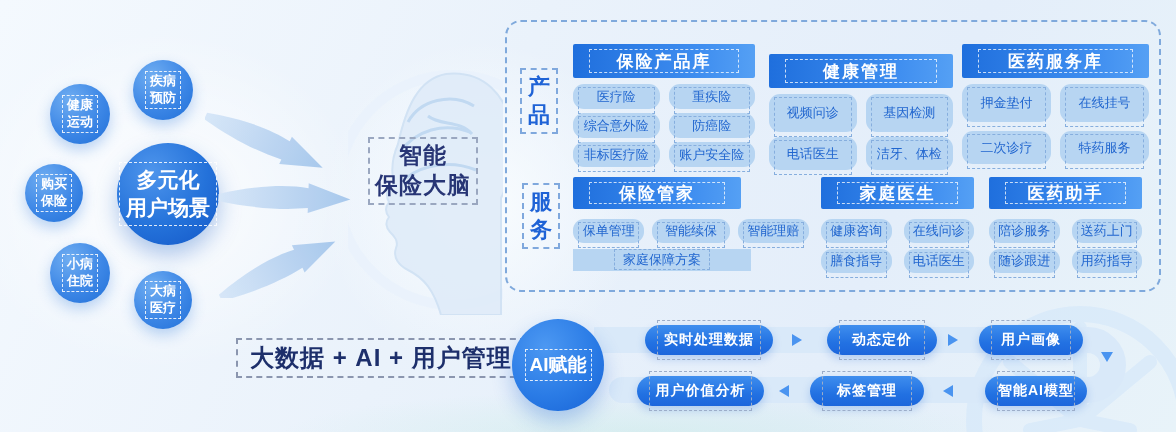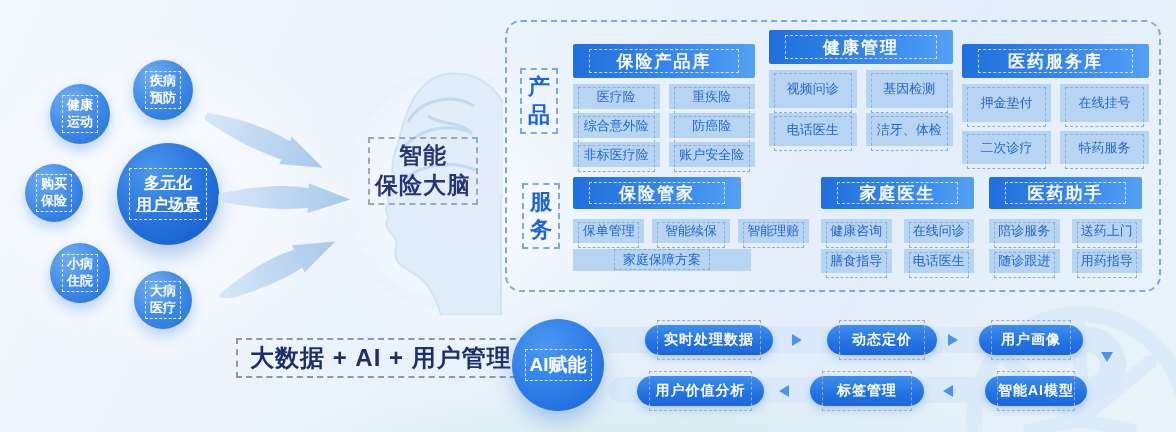--- a/index.html
+++ b/index.html
@@ -17,21 +17,21 @@
     background:radial-gradient(closest-side,rgba(203,236,231,.55),rgba(203,236,231,0));}
 
   
   .bubble{position:absolute; border-radius:50%; display:flex; align-items:center; justify-content:center;
     text-align:center; color:#fff;
     background:radial-gradient(circle at 32% 26%,#6fadf1 0%,#3d87e6 55%,#2170d8 100%);
     box-shadow:0 6px 14px rgba(43,118,220,.30);}
   .bubble .tag{border:1px dashed rgba(255,255,255,.85); padding:1px 4px; font-size:13px; font-weight:bold; line-height:1.3;}
   .bubble-center{background:radial-gradient(circle at 34% 28%,#4e95ec 0%,#2472da 55%,#1356c6 100%);
     box-shadow:0 10px 22px rgba(27,94,198,.35);}
-  .bubble-center .tag{font-size:16px; padding:3px 6px; line-height:1.35;text-decoration:underline;}
+  .bubble-center .tag{font-size:21px; padding:3px 6px; line-height:1.35;}
 
   
   .brain-label{position:absolute; left:368px; top:137px; width:106px; height:64px;
     border:2px dashed #9aa7c0; display:flex; flex-direction:column; align-items:center; justify-content:center;
     color:#273575; font-weight:bold; font-size:23px; line-height:1.3; text-align:center; letter-spacing:1px;}
 
   
   .panel{position:absolute; left:505px; top:20px; width:652px; height:268px;
     border:2px dashed #7fa9dc; border-radius:16px;}
   .vlabel{position:absolute; display:flex; flex-direction:column; align-items:center;
@@ -41,21 +41,21 @@
 
   .grp{position:absolute;}
   .grp-header{position:relative; height:34px; display:flex; align-items:center; justify-content:center;
     background:linear-gradient(90deg,#1f6fdd 0%,#3f8ef0 70%,#55a0f4 100%); border-radius:2px;
     color:#fff; font-weight:bold; font-size:17px; letter-spacing:2px; margin-bottom:6px;}
   .grp-header::before{content:""; position:absolute; left:16px; right:16px; top:5px; bottom:5px;
     border:1px dashed rgba(255,255,255,.75);}
   .grp-header.svc{height:32px;}
   .grid2{display:grid; grid-template-columns:1fr 1fr; column-gap:9px; row-gap:4px;}
   .itm{position:relative; display:flex; align-items:center; justify-content:center;
-    background:#b7d5f2; color:#2166cf; font-size:13px; height:25px;}
+    background:#b7d5f2; color:#2166cf; font-size:13px; height:25px;border-radius:11px;}
   .itm::after{content:""; position:absolute; left:5px; right:5px; top:3px; bottom:-5px;
     border:1px dashed #86aede; pointer-events:none;}
   .itm.tall{height:38px;}
   .itm.tall2{height:33px;}
   .row3{display:grid; grid-template-columns:1fr 1.08fr 1fr; column-gap:8px;}
   .row3 .itm{height:24px;}
   .wide-bar{position:relative; margin-top:6px; width:178px; height:22px; background:#b7d5f2;
     display:flex; align-items:center; justify-content:center;}
   .wide-bar .lbl{position:relative; border:1px dashed #86aede; padding:0 8px; color:#2166cf;
     font-size:13px; line-height:19px; margin-top:-2px; background:transparent;}
@@ -175,21 +175,21 @@
       <div class="grid2">
         <div class="itm">医疗险</div>
         <div class="itm">重疾险</div>
         <div class="itm">综合意外险</div>
         <div class="itm">防癌险</div>
         <div class="itm">非标医疗险</div>
         <div class="itm">账户安全险</div>
       </div>
     </div>
 
-    <div class="grp" style="left:262px; top:8px; width:184px;">
+    <div class="grp" style="left:262px; top:32px; width:184px;">
       <div class="grp-header">
           <span>健康管理</span>
         </div>
       <div class="grid2" style="row-gap:5px;">
         <div class="itm tall">视频问诊</div>
         <div class="itm tall">基因检测</div>
         <div class="itm tall2">电话医生</div>
         <div class="itm tall2">洁牙、体检</div>
       </div>
     </div>

